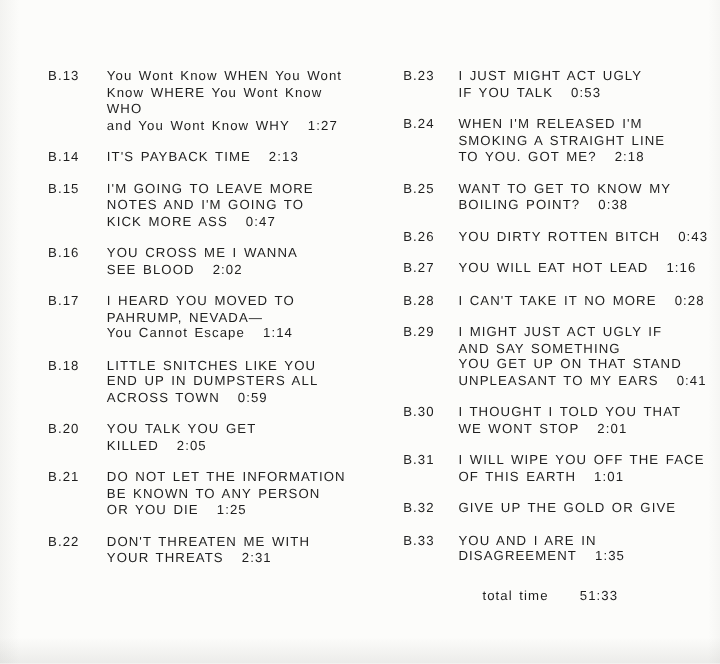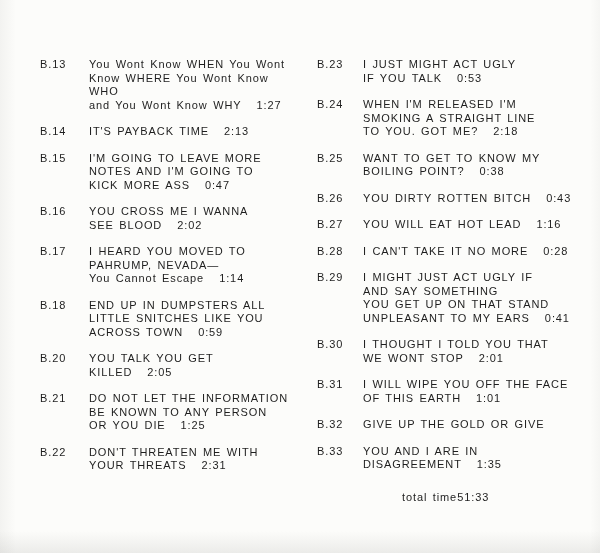--- a/index.html
+++ b/index.html
@@ -38,37 +38,37 @@
     margin-bottom: 13px;
     font-size: 11px;
     line-height: 13.5px;
     letter-spacing: 0.9px;
     word-spacing: 1.5px;
   }
   .num {
     flex: none;
     width: 49px;
   }
-  .col-right .num { width: 46px; }
+  .col-right .num { width: 46px; margin-left: 19px; }
   .title { flex: 1; }
   .line { display: block; }
   .dur {
     display: inline;
     margin-left: 15px;
     white-space: nowrap;
   }
   .footer {
     margin-top: 19px;
     padding-left: 85px;
     font-size: 11px;
     line-height: 13.5px;
     letter-spacing: 0.9px;
     word-spacing: 1.5px;
   }
-  .footer .total-value { margin-left: 0; }
+  .footer .total-value { margin-left: 26px; }
 </style>
 </head>
 <body>
 
 <div class="page">
   <div class="columns">
     <div class="col col-left">
   <div class="track">
     <div class="num">B.13</div>
     <div class="title">
@@ -107,22 +107,22 @@
     <div class="title">
             <span class="line">I HEARD YOU MOVED TO</span>
             <span class="line">PAHRUMP, NEVADA—</span>
             <span class="line">You Cannot Escape<span class="dur">1:14</span></span>
           </div>
   </div>
 
   <div class="track">
     <div class="num">B.18</div>
     <div class="title">
+            <span class="line">LITTLE SNITCHES LIKE YOU</span>
             <span class="line">END UP IN DUMPSTERS ALL</span>
-            <span class="line">LITTLE SNITCHES LIKE YOU</span>
             <span class="line">ACROSS TOWN<span class="dur">0:59</span></span>
           </div>
   </div>
 
 
   <div class="track">
     <div class="num">B.20</div>
     <div class="title">
             <span class="line">YOU TALK YOU GET KILLED<span class="dur">2:05</span></span>
           </div>

